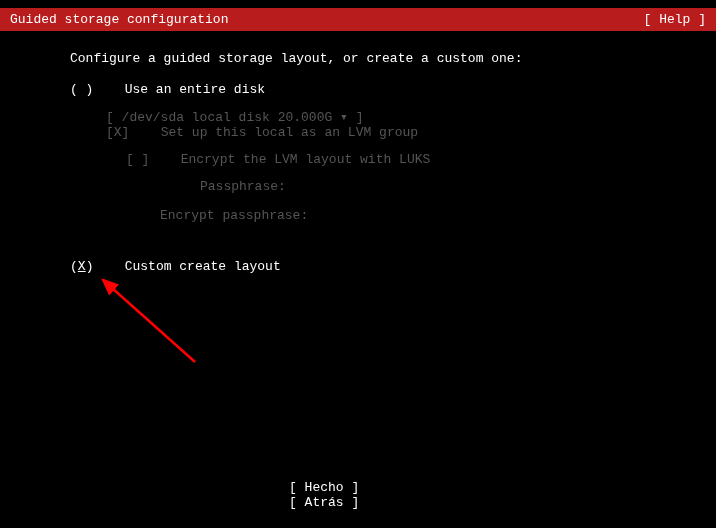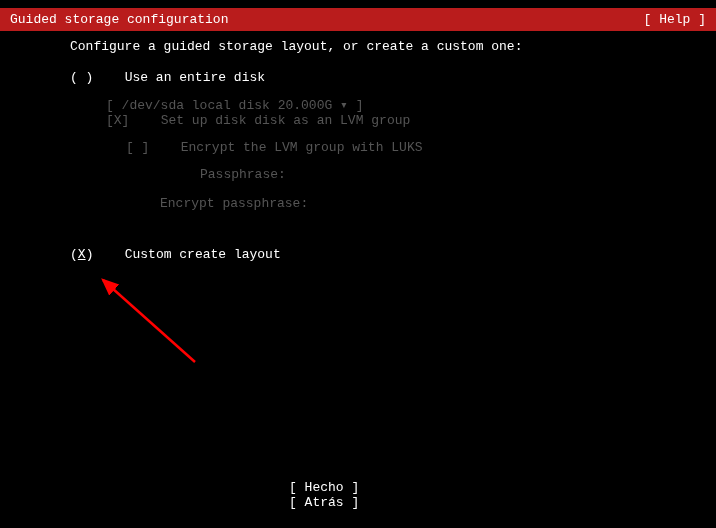--- a/index.html
+++ b/index.html
@@ -20,21 +20,21 @@
     .header-bar {
       background: #b91c1c;
       color: #fff;
       padding: 4px 10px;
       display: flex;
       justify-content: space-between;
       align-items: center;
       margin-top: 8px;
     }
     .content {
-      padding: 8px 70px;
+      padding: 20px 70px;
       color: #fff;
     }
     .instr {
       margin-bottom: 16px;
     }
     .radio-line {
       margin-bottom: 12px;
     }
     .dimmed {
       color: #555;
@@ -100,27 +100,27 @@
     <span>( )</span>
     <span>&nbsp;&nbsp;</span>
     <span>Use an entire disk</span>
   </div>
 
   <div class="sub1 dimmed disk-box">[ /dev/sda local disk  20.000G ▾ ]</div>
 
   <div class="sub1 dimmed">
     <span>[X]</span>
     <span>&nbsp;&nbsp;</span>
-    <span>Set up disk disk as an LVM group</span>
+    <span>Set up this local as an LVM group</span>
   </div>
 
   <div class="sub2 dimmed">
     <span>[ ]</span>
     <span>&nbsp;&nbsp;</span>
-    <span>Encrypt the LVM group with LUKS</span>
+    <span>Encrypt the LVM layout with LUKS</span>
   </div>
 
   <div class="sub4 dimmed">Passphrase:</div>
 
   <div class="sub4b dimmed">Encrypt passphrase:</div>
 
   <div class="spacer-large"></div>
 
   <div class="radio-line">
     <span>(</span><span class="radio-x">X</span><span>)</span>

